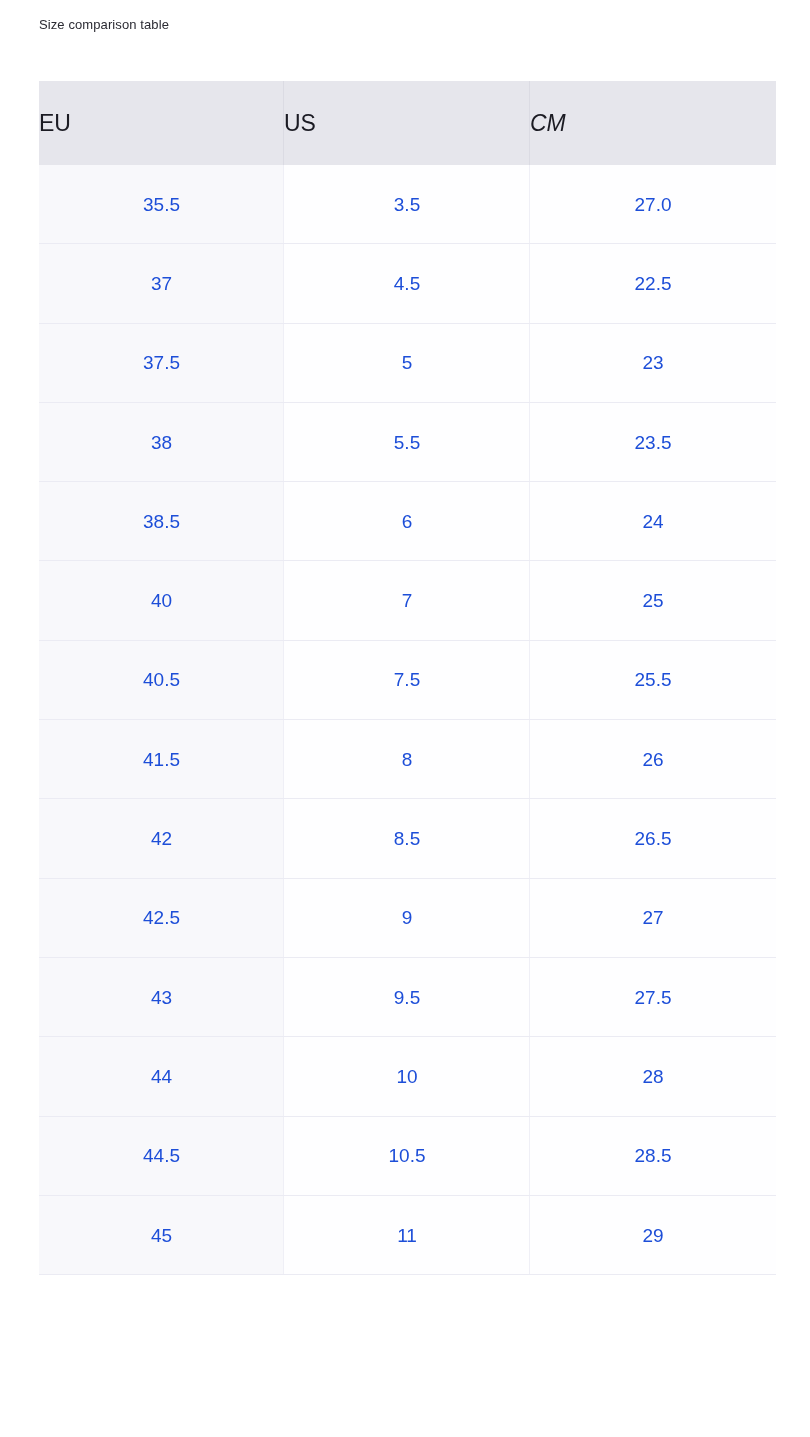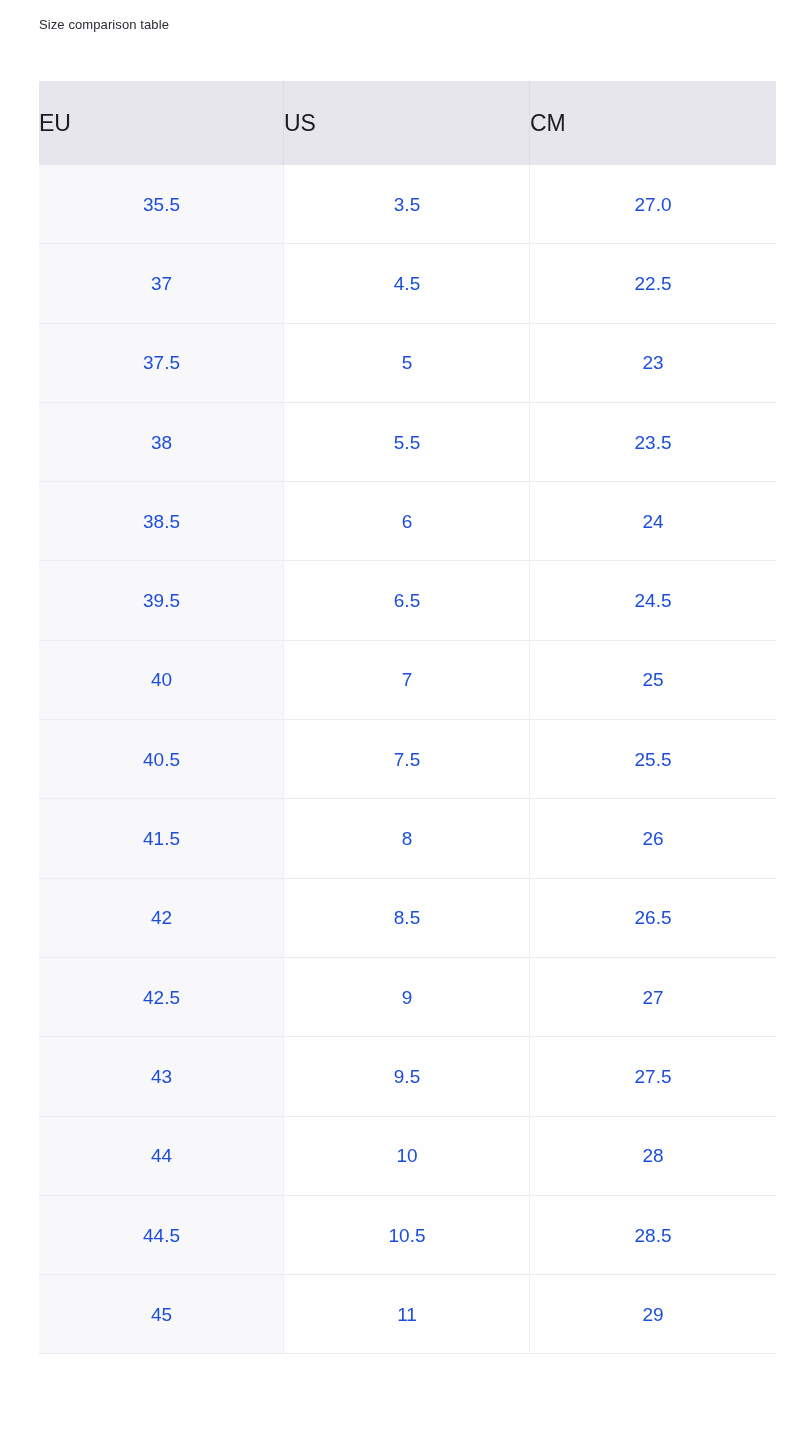--- a/index.html
+++ b/index.html
@@ -64,20 +64,21 @@
     font-size: 23px;
     font-weight: 400;
     text-align: left;
     vertical-align: middle;
     padding: 0;
     border: none;
     box-shadow: inset -1px 0 0 rgba(210,210,220,0.55);
   }
   table.size-table thead th:last-child {
     box-shadow: none;
+    font-style: italic;
   }
 
   
   table.size-table tbody td {
     height: 79.3px;
     font-size: 19px;
     font-weight: 400;
     color: #1d4ed8;
     text-align: center;
     vertical-align: middle;
@@ -136,25 +137,20 @@
             <td class="col-eu">38</td>
             <td>5.5</td>
             <td>23.5</td>
           </tr>
           <tr>
             <td class="col-eu">38.5</td>
             <td>6</td>
             <td>24</td>
           </tr>
           <tr>
-            <td class="col-eu">39.5</td>
-            <td>6.5</td>
-            <td>24.5</td>
-          </tr>
-          <tr>
             <td class="col-eu">40</td>
             <td>7</td>
             <td>25</td>
           </tr>
           <tr>
             <td class="col-eu">40.5</td>
             <td>7.5</td>
             <td>25.5</td>
           </tr>
           <tr>

